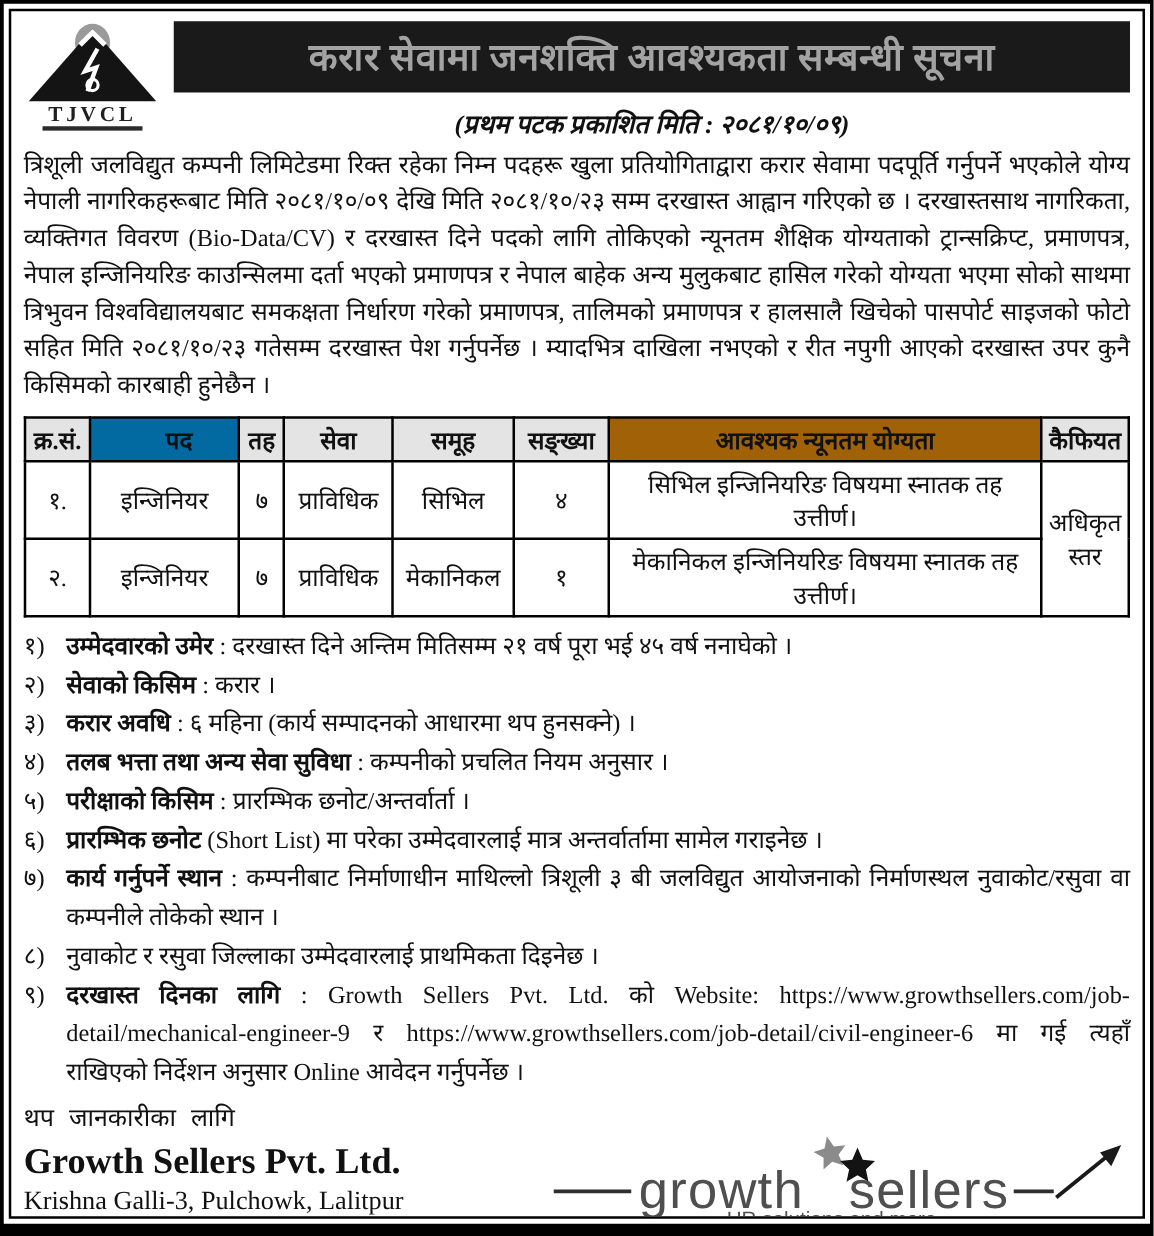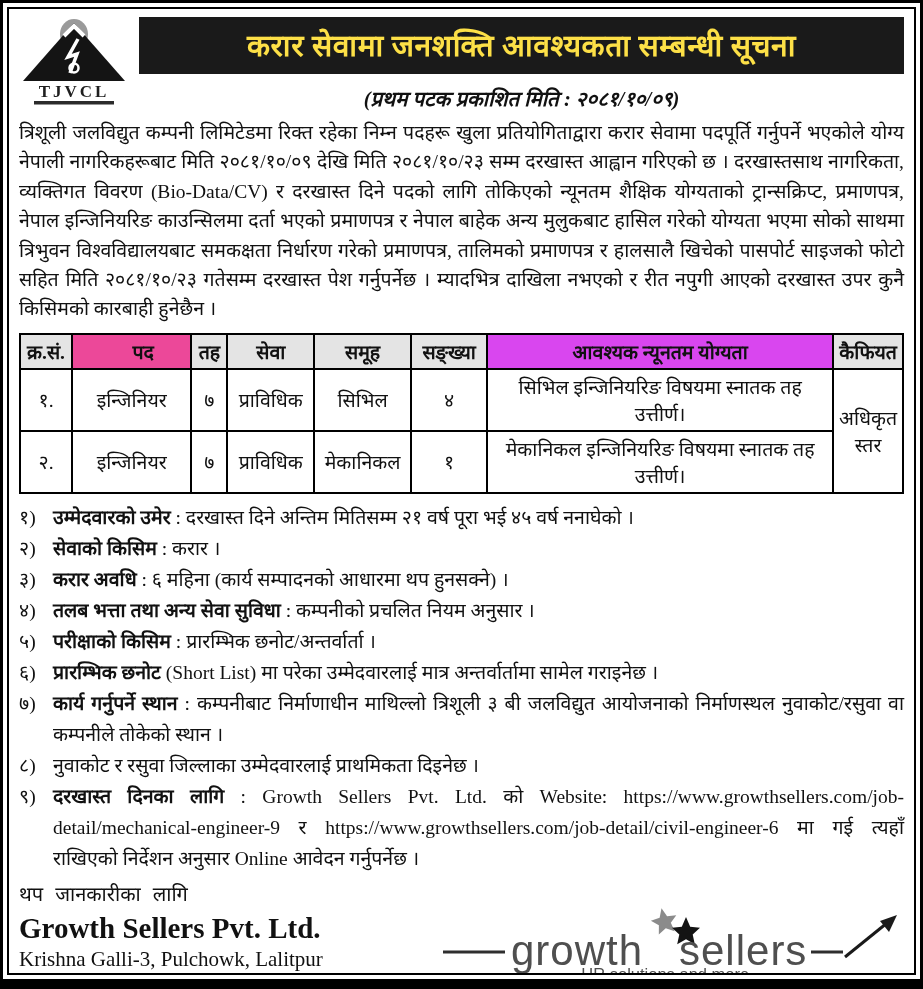--- a/index.html
+++ b/index.html
@@ -18,21 +18,21 @@
     width: 100%; height: 100%;
     padding: 8px 10px 0 10px;
     overflow: hidden;
   }
 
   
   .header { display: flex; align-items: flex-start; gap: 10px; }
   .tjvcl-logo { width: 110px; flex: 0 0 110px; }
   .header-right { flex: 1; }
   .title-box {
-    color: #fde047; text-align: center;
+    color: #a3a3a3; text-align: center;
     font-weight: bold; font-size: 30px;
     padding: 7px 4px 9px 4px;
     letter-spacing: 0.5px;
   }
   .pub-date {
     text-align: center; font-weight: bold;
     font-size: 20.5px; padding: 10px 0 2px 0; font-style: italic;
   }
 
   
@@ -98,26 +98,26 @@
         <div class="pub-date">(प्रथम पटक प्रकाशित मिति : २०८१/१०/०९)</div>
       </div>
     </div>
 
     <div class="body-text">त्रिशूली जलविद्युत कम्पनी लिमिटेडमा रिक्त रहेका निम्न पदहरू खुला प्रतियोगिताद्वारा करार सेवामा पदपूर्ति गर्नुपर्ने भएकोले योग्य नेपाली नागरिकहरूबाट मिति २०८१/१०/०९ देखि मिति २०८१/१०/२३ सम्म दरखास्त आह्वान गरिएको छ । दरखास्तसाथ नागरिकता, व्यक्तिगत विवरण (Bio-Data/CV) र दरखास्त दिने पदको लागि तोकिएको न्यूनतम शैक्षिक योग्यताको ट्रान्सक्रिप्ट, प्रमाणपत्र, नेपाल इन्जिनियरिङ काउन्सिलमा दर्ता भएको प्रमाणपत्र र नेपाल बाहेक अन्य मुलुकबाट हासिल गरेको योग्यता भएमा सोको साथमा त्रिभुवन विश्वविद्यालयबाट समकक्षता निर्धारण गरेको प्रमाणपत्र, तालिमको प्रमाणपत्र र हालसालै खिचेको पासपोर्ट साइजको फोटो सहित मिति २०८१/१०/२३ गतेसम्म दरखास्त पेश गर्नुपर्नेछ । म्यादभित्र दाखिला नभएको र रीत नपुगी आएको दरखास्त उपर कुनै किसिमको कारबाही हुनेछैन ।</div>
 
     <table class="vacancy">
       <thead>
         <tr>
           <th class="col-sn hdr" style="background: rgb(228, 228, 228);">क्र.सं.</th>
-          <th class="col-post hdr" style="background: #ec4899; padding-left: 27px;">पद</th>
+          <th class="col-post hdr" style="background: #0369a1; padding-left: 27px;">पद</th>
           <th class="col-level hdr" style="background: rgb(228, 228, 228);">तह</th>
           <th class="col-service hdr" style="background: rgb(228, 228, 228);">सेवा</th>
           <th class="col-group hdr" style="background: rgb(228, 228, 228);">समूह</th>
           <th class="col-count hdr" style="background: rgb(228, 228, 228); margin-left: 32px;">सङ्ख्या</th>
-          <th class="col-qual hdr" style="background: #d946ef; text-align: center;">आवश्यक न्यूनतम योग्यता</th>
+          <th class="col-qual hdr" style="background: #a16207; text-align: center;">आवश्यक न्यूनतम योग्यता</th>
           <th class="col-remarks hdr" style="background: rgb(228, 228, 228);">कैफियत</th>
         </tr>
       </thead>
       <tbody>
         <tr>
           <td>१.</td>
           <td>इन्जिनियर</td>
           <td>७</td>
           <td>प्राविधिक</td>
           <td>सिभिल</td>

